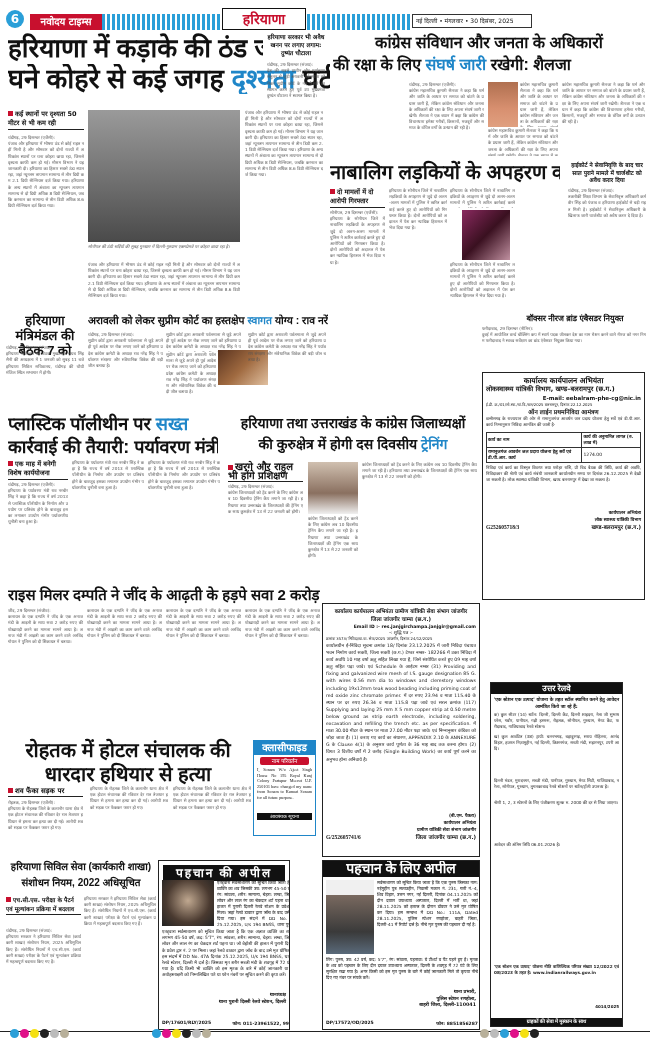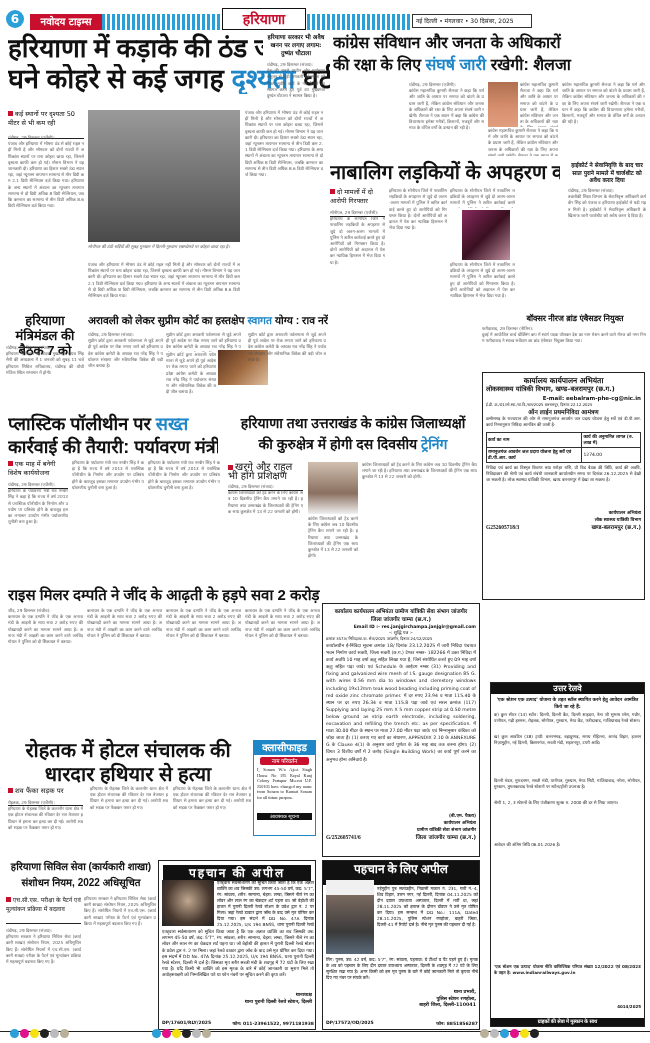--- a/index.html
+++ b/index.html
@@ -8,21 +8,21 @@
 .masthead{left:0;top:0;width:650px;height:38px}
 .pgnum{left:6px;top:10px;width:18px;height:18px;border-radius:50%;background:#2a9fd8;color:#fff;font-size:12px;text-align:center;line-height:18px;font-weight:bold}
 .brand{left:30px;top:14px;width:72px;height:16px;background:#c8102e;color:#fff;font-size:10px;font-weight:bold;text-align:center;line-height:16px}
 .stripes{left:102px;top:14px;width:310px;height:16px;background:repeating-linear-gradient(90deg,#2a9fd8 0 3px,#fff 3px 5px)}
 .section{left:222px;top:8px;width:84px;height:22px;border:1.5px solid #111;background:#fff;color:#c8102e;font-weight:bold;font-size:14px;text-align:center;line-height:20px}
 .datebox{left:412px;top:14px;width:120px;height:14px;border:1px solid #333;font-size:6px;line-height:12px;padding-left:3px;white-space:nowrap;overflow:hidden}
 .hl{font-family:"Liberation Sans",sans-serif;font-weight:bold;color:#111;white-space:nowrap;overflow:hidden}
 .hl .acc{color:#1f86c8}
 .txt{font-size:4.2px;line-height:6.2px;color:#555;overflow:hidden;text-align:justify;word-break:break-all}
 .txt span{display:block}
-.sub{font-size:7.5px;font-weight:normal;white-space:nowrap;border-bottom:1px solid #222;padding-bottom:10px}
+.sub{font-size:7.5px;font-weight:bold;white-space:nowrap;border-bottom:1px solid #222;padding-bottom:1px}
 .sub .box{display:inline-block;width:5px;height:5px;background:#c8102e;margin-right:2px}
 .photo{background:linear-gradient(180deg,#9a9a9a,#6b6b6b 60%,#4a4a4a)}
 .rule{background:#222}
 .ad{border:1px solid #222;background:#fff;overflow:hidden}
 .blackbar{background:#111;color:#fff;text-align:center;font-weight:bold;font-family:"Liberation Serif",serif}
 .cmyk span{display:inline-block;width:9px;height:9px;border-radius:50%;margin-right:1px}
 </style>
 </head>
 <body>
 
@@ -45,21 +45,21 @@
 <div class="abs txt" style="left:88px;top:244px;width:152px;height:14px;font-style:italic">सोनीपत की ठंडी सर्दियों की सुबह गुरुग्राम में दिल्ली-गुरुग्राम एक्सप्रेसवे पर कोहरा छाया रहा है।</div>
 <div class="abs txt" style="left:88px;top:262px;width:152px;height:40px">पंजाब और हरियाणा में भीषण ठंड से कोई राहत नहीं मिली है और सोमवार को दोनों राज्यों में अधिकांश स्थानों पर घना कोहरा छाया रहा, जिससे दृश्यता काफी कम हो गई। मौसम विभाग ने यह जानकारी दी। हरियाणा का हिसार सबसे ठंडा स्थान रहा, जहां न्यूनतम तापमान सामान्य से तीन डिग्री कम 2.1 डिग्री सेल्सियस दर्ज किया गया। हरियाणा के अन्य स्थानों में अंबाला का न्यूनतम तापमान सामान्य से दो डिग्री अधिक 8 डिग्री सेल्सियस, जबकि करनाल का सामान्य से तीन डिग्री अधिक 8.6 डिग्री सेल्सियस दर्ज किया गया।</div>
 <div class="abs txt" style="left:245px;top:110px;width:78px;height:192px">पंजाब और हरियाणा में भीषण ठंड से कोई राहत नहीं मिली है और सोमवार को दोनों राज्यों में अधिकांश स्थानों पर घना कोहरा छाया रहा, जिससे दृश्यता काफी कम हो गई। मौसम विभाग ने यह जानकारी दी। हरियाणा का हिसार सबसे ठंडा स्थान रहा, जहां न्यूनतम तापमान सामान्य से तीन डिग्री कम 2.1 डिग्री सेल्सियस दर्ज किया गया। हरियाणा के अन्य स्थानों में अंबाला का न्यूनतम तापमान सामान्य से दो डिग्री अधिक 8 डिग्री सेल्सियस, जबकि करनाल का सामान्य से तीन डिग्री अधिक 8.6 डिग्री सेल्सियस दर्ज किया गया।</div>
 
 <div class="abs" style="left:267px;top:33px;width:58px;font-size:6px;font-weight:bold;line-height:8px;text-align:center">हरियाणा सरकार भी अवैध खनन पर लगाए लगाम: दुष्यंत चौटाला</div>
 <div class="abs txt" style="left:267px;top:62px;width:58px;height:90px">
     <span>चंडीगढ़, 29 दिसम्बर (संजय):</span>
     <span>देश की सबसे प्राचीन और पर्यावरण संतुलन से जुड़ी अरावली पर्वतमाला को लेकर सुप्रीम कोर्ट के नए फैसले का स्वागत करते हुए पूर्व उप मुख्यमंत्री दुष्यंत चौटाला ने स्वागत किया है।</span>
   </div>
 
-<div class="abs hl" style="left:333px;top:33px;width:312px;font-size:16px;line-height:20px;text-align:left">कांग्रेस संविधान और जनता के अधिकारों</div>
+<div class="abs hl" style="left:333px;top:33px;width:312px;font-size:16px;line-height:20px;text-align:center">कांग्रेस संविधान और जनता के अधिकारों</div>
 <div class="abs hl" style="left:333px;top:55px;width:312px;font-size:16px;line-height:20px;text-align:left"><span>की रक्षा के लिए </span><span class="acc">संघर्ष जारी</span><span> रखेगी: शैलजा</span></div>
 <div class="abs txt" style="left:409px;top:82px;width:75px;height:75px">
     <span>चंडीगढ़, 29 दिसम्बर (एजैंसी):</span>
     <span>कांग्रेस महासचिव कुमारी सैलजा ने कहा कि धर्म और जाति के आधार पर समाज को बांटने के प्रयास जारी हैं, लेकिन कांग्रेस संविधान और जनता के अधिकारों की रक्षा के लिए अपना संघर्ष जारी रखेगी। शैलजा ने एक बयान में कहा कि कांग्रेस की विचारधारा हमेशा गरीबों, किसानों, मजदूरों और समाज के वंचित वर्गों के उत्थान की रही है।</span>
   </div>
 <div class="abs" style="left:488px;top:82px;width:30px;height:45px;background:linear-gradient(180deg,#b07050,#d89070 60%,#e0a080)"></div>
 <div class="abs txt" style="left:520px;top:82px;width:38px;height:45px">कांग्रेस महासचिव कुमारी सैलजा ने कहा कि धर्म और जाति के आधार पर समाज को बांटने के प्रयास जारी हैं, लेकिन कांग्रेस संविधान और जनता के अधिकारों की रक्षा के लिए अपना संघर्ष जारी रखेगी। शैलजा ने एक बयान में कहा कि कांग्रेस की विचारधारा हमेशा गरीबों, किसानों, मजदूरों और समाज के वंचित वर्गों के उत्थान की रही है।</div>
 <div class="abs txt" style="left:488px;top:128px;width:70px;height:28px">कांग्रेस महासचिव कुमारी सैलजा ने कहा कि धर्म और जाति के आधार पर समाज को बांटने के प्रयास जारी हैं, लेकिन कांग्रेस संविधान और जनता के अधिकारों की रक्षा के लिए अपना संघर्ष जारी रखेगी। शैलजा ने एक बयान में कहा कि कांग्रेस की विचारधारा हमेशा गरीबों, किसानों, मजदूरों और समाज के वंचित वर्गों के उत्थान की रही है।</div>
 <div class="abs txt" style="left:562px;top:82px;width:83px;height:75px">कांग्रेस महासचिव कुमारी सैलजा ने कहा कि धर्म और जाति के आधार पर समाज को बांटने के प्रयास जारी हैं, लेकिन कांग्रेस संविधान और जनता के अधिकारों की रक्षा के लिए अपना संघर्ष जारी रखेगी। शैलजा ने एक बयान में कहा कि कांग्रेस की विचारधारा हमेशा गरीबों, किसानों, मजदूरों और समाज के वंचित वर्गों के उत्थान की रही है।</div>
 
@@ -169,21 +169,21 @@
   <div style="font-size:4.6px;line-height:7.1px;color:#222;height:170px;overflow:hidden;text-align:justify">कार्यालयीन ई-निविदा सूचना क्रमांक 18/ दिनांक 23.12.2025 में जारी निविदा पंचायत भवन निर्माण कार्य सक्ती, जिला सक्ती (छ.ग.) टेण्डर नम्बर- 182266 में उक्त निविदा में कार्य अवधि 10 माह वर्षा ऋतु सहित लिखा गया है, जिसे संशोधित करते हुए 09 माह वर्षा ऋतु सहित पढ़ा जावे। एवं Schedule के आईटम नम्बर (31) Providing and fixing and galvanized wire mesh of I.S. gauge designation 85 G. with wires 0.56 mm dia to windows and clerestory windows including 19x12mm teak wood beading including priming coat of red oxide zinc chromate primer. में दर रुपए 23.94 व मात्रा 115.40 के स्थान पर दर रुपए 26.34 व मात्रा 115.8 पढ़ा जावे एवं सरल क्रमांक (117) Supplying and laying 25 mm X 5 mm copper strip at 0.50 metre below ground as strip earth electrode, including soldering, excavation and refilling the trench etc. as per specification. में मात्रा 30.00 मीटर के स्थान पर मात्रा 27.00 मीटर पढ़ा जावे। एवं निम्नानुसार कंडिका को जोड़ा जाता है। (1) कराए गए कार्य का संधारण, APPENDIX 2.10 के ANNEXURE G के Clause 4(1) के अनुसार कार्य पूर्णता के 36 माह बाद तक करना होगा। (2) विगत 3 वित्तीय वर्षों में 2 करोड़ (Single Building Work) का कार्य पूर्ण करने का अनुभव होना अनिवार्य है।</div>
   <div style="font-size:4.5px;font-weight:bold;text-align:right;line-height:7px">(बी.एम. पैकरा)</div>
   <div style="font-size:4.5px;font-weight:bold;text-align:right;line-height:7px">कार्यपालन अभियंता</div>
   <div style="font-size:4.5px;font-weight:bold;text-align:right;line-height:7px">ग्रामीण यांत्रिकी सेवा संभाग जांजगीर</div>
   <div style="display:flex;justify-content:space-between;font-size:5.5px;font-weight:bold;line-height:8px">
       <span style="font-family:'Liberation Serif',serif">G/252605741/6</span>
       <span>जिला जांजगीर चाम्पा (छ.ग.)</span>
     </div>
 </div>
 
-<div class="abs ad" style="left:490px;top:682px;width:155px;height:345px;padding:0">
+<div class="abs ad" style="left:490px;top:682px;width:133px;height:345px;padding:0">
   <div class="blackbar" style="font-size:8px;height:11px;line-height:11px">उत्तर रेलवे</div>
   <div style="font-size:4.8px;font-weight:bold;text-align:center;line-height:7px;padding:2px">'एक स्टेशन एक उत्पाद' योजना के तहत स्टॉल स्थापित करने हेतु आवेदन आमंत्रित किये जा रहे हैं:</div>
   <div style="padding:0 3px">
     <div class="txt" style="color:#222;height:20px;margin-bottom:2px">क) कुल सीटर (14) स्टॉल: दिल्ली, दिल्ली कैंट, दिल्ली शाहदरा, नेता जी सुभाष प्लेस, गन्नौर, पानीपत, गढ़ी हरसरू, रोहतक, सोनीपत, गुरुग्राम, मेरठ कैंट, फरीदाबाद, गाजियाबाद रेलवे स्टेशन।</div>
     <div class="txt" style="color:#222;height:42px;margin-bottom:2px">ख) कुल आवंटित (38) ट्रायी: बल्लभगढ़, बहादुरगढ़, सराय रोहिल्ला, आनंद विहार, हजरत निज़ामुद्दीन, नई दिल्ली, किशनगंज, सब्जी मंडी, सहारनपुर, टपरी आदि।</div>
     <div class="txt" style="color:#222;height:20px;margin-bottom:2px">दिल्ली मंडल, मुरादनगर, सब्जी मंडी, पानीपत, गुरुग्राम, मेरठ सिटी, गाजियाबाद, नरेला, सोनीपत, गुरुग्राम, तुगलकाबाद रेलवे स्टेशनों पर स्टॉल/ट्रॉली उपलब्ध है।</div>
     <div class="txt" style="color:#222;height:40px;margin-bottom:2px">श्रेणी 1, 2, 3 स्टेशनों के लिए पंजीकरण शुल्क रु. 2000 की दर से लिया जाएगा।</div>
     <div class="txt" style="color:#222;height:120px;margin-bottom:2px">आवेदन की अंतिम तिथि 06.01.2026 है।</div>
     <div class="txt" style="color:#222;height:40px;font-weight:bold">'एक स्टेशन एक उत्पाद' योजना नीति वाणिज्यिक परिपत्र संख्या 12/2022 एवं 08/2023 के तहत है: www.indianrailways.gov.in</div>
     <div style="font-size:4px;text-align:right;font-weight:bold">4014/2025</div>
@@ -210,37 +210,37 @@
 
 <div class="abs hl" style="left:6px;top:860px;width:150px;font-size:10px;line-height:14px;text-align:center">हरियाणा सिविल सेवा (कार्यकारी शाखा)</div>
 <div class="abs hl" style="left:6px;top:876px;width:150px;font-size:10px;line-height:14px;text-align:center">संशोधन नियम, 2022 अधिसूचित</div>
 <div class="abs sub" style="left:6px;top:896px;width:75px;white-space:normal;font-size:6px;line-height:8.5px"><span class="box"></span><span>एच.सी.एस. परीक्षा के पैटर्न एवं मूल्यांकन प्रक्रिया में बदलाव</span></div>
 <div class="abs txt" style="left:6px;top:928px;width:75px;height:92px">
     <span>चंडीगढ़, 29 दिसम्बर (संजय):</span>
     <span>हरियाणा सरकार ने हरियाणा सिविल सेवा (कार्यकारी शाखा) संशोधन नियम, 2025 अधिसूचित किए हैं। संशोधित नियमों में एच.सी.एस. (कार्यकारी शाखा) परीक्षा के पैटर्न एवं मूल्यांकन प्रक्रिया में महत्वपूर्ण बदलाव किए गए हैं।</span>
   </div>
 <div class="abs txt" style="left:84px;top:896px;width:72px;height:124px">हरियाणा सरकार ने हरियाणा सिविल सेवा (कार्यकारी शाखा) संशोधन नियम, 2025 अधिसूचित किए हैं। संशोधित नियमों में एच.सी.एस. (कार्यकारी शाखा) परीक्षा के पैटर्न एवं मूल्यांकन प्रक्रिया में महत्वपूर्ण बदलाव किए गए हैं।</div>
 
-<div class="abs ad" style="left:158px;top:860px;width:158px;height:170px;padding:4px">
+<div class="abs ad" style="left:158px;top:860px;width:132px;height:170px;padding:4px">
   <div class="blackbar" style="font-size:12px;height:16px;line-height:16px;letter-spacing:2px">पहचान की अपील</div>
   <div class="abs" style="left:3px;top:19px;width:52px;height:46px;background:radial-gradient(circle at 50% 45%,#c0a890,#4a3a30 60%,#222)"></div>
   <div class="abs" style="left:58px;top:19px;width:97px;height:48px;font-size:4.3px;line-height:6px;overflow:hidden;text-align:justify">एतद्द्वारा सर्वसाधारण को सूचित किया जाता है कि एक अज्ञात व्यक्ति का शव जिसकी उम्र: लगभग 45-50 वर्ष, कद: 5'7", रंग: सांवला, शरीर: सामान्य, चेहरा: लम्बा, जिसने नीले रंग का लोवर और लाल रंग का चेकदार शर्ट पहना था। जो बेहोशी की हालत में पुरानी दिल्ली रेलवे स्टेशन के प्रवेश द्वार नं. 2 पर मिला। जहां रेलवे डाक्टर द्वारा जाँच के बाद उसे मृत घोषित कर दिया गया। इस संदर्भ में DD No. 47A दिनांक 25.12.2025, U/s 194 BNSS, थाना पुरानी दिल्ली रेलवे स्टेशन, दिल्ली में दर्ज है। जिसका मृत शरीर सब्जी मंडी के शवगृह में 72 घंटों के लिए रखा गया है। यदि किसी भी व्यक्ति को इस मृतक के बारे में कोई जानकारी या सुराग मिले तो अधोहस्ताक्षरी को निम्नलिखित पते या फोन नंबरों पर सूचित करने की कृपा करें।</div>
   <div class="abs" style="left:3px;top:68px;width:152px;height:58px;font-size:4.4px;line-height:6.2px;overflow:hidden;text-align:justify">एतद्द्वारा सर्वसाधारण को सूचित किया जाता है कि एक अज्ञात व्यक्ति का शव जिसकी उम्र: लगभग 45-50 वर्ष, कद: 5'7", रंग: सांवला, शरीर: सामान्य, चेहरा: लम्बा, जिसने नीले रंग का लोवर और लाल रंग का चेकदार शर्ट पहना था। जो बेहोशी की हालत में पुरानी दिल्ली रेलवे स्टेशन के प्रवेश द्वार नं. 2 पर मिला। जहां रेलवे डाक्टर द्वारा जाँच के बाद उसे मृत घोषित कर दिया गया। इस संदर्भ में DD No. 47A दिनांक 25.12.2025, U/s 194 BNSS, थाना पुरानी दिल्ली रेलवे स्टेशन, दिल्ली में दर्ज है। जिसका मृत शरीर सब्जी मंडी के शवगृह में 72 घंटों के लिए रखा गया है। यदि किसी भी व्यक्ति को इस मृतक के बारे में कोई जानकारी या सुराग मिले तो अधोहस्ताक्षरी को निम्नलिखित पते या फोन नंबरों पर सूचित करने की कृपा करें।</div>
   <div class="abs" style="right:3px;top:130px;font-size:4.8px;font-weight:bold;text-align:right;line-height:7px">
     <div>थानाध्यक्ष</div>
     <div>थाना पुरानी दिल्ली रेलवे स्टेशन, दिल्ली</div>
   </div>
   <div class="abs" style="left:3px;bottom:3px;width:152px;display:flex;justify-content:space-between;font-size:4.5px;font-weight:bold">
       <span>DP/17601/RLY/2025</span>
       <span>फोन: 011-23961522, 9971181938</span>
     </div>
 </div>
 
 <div class="abs ad" style="left:322px;top:860px;width:158px;height:170px;padding:0">
-  <div class="blackbar" style="font-size:12px;height:24px;line-height:16px">पहचान के लिए अपील</div>
+  <div class="blackbar" style="font-size:14px;height:16px;line-height:16px">पहचान के लिए अपील</div>
   <div class="abs" style="left:3px;top:19px;width:48px;height:74px;background:linear-gradient(180deg,#f0f0f0 0 20%,#7a6a60 20%,#3a3a3a 70%,#5a6a7a)"></div>
   <div class="abs" style="left:54px;top:19px;width:101px;height:76px;font-size:4.3px;line-height:6px;overflow:hidden;text-align:justify">सर्वसाधारण को सूचित किया जाता है कि एक पुरुष जिसका नाम: नईमुद्दीन पुत्र सलाउद्दीन, निवासी मकान नं. 231, गली नं.-4, शिव विहार, उत्तम नगर, नई दिल्ली, दिनांक 04.11.2025 को दीन दयाल उपाध्याय अस्पताल, दिल्ली में भर्ती था, जहां 28.11.2025 को इलाज के दौरान डॉक्टर ने उसे मृत घोषित कर दिया। इस सम्बन्ध में DD No.: 111A, Dated 28.11.2025, पुलिस स्टेशन रणहोला, बाहरी जिला, दिल्ली-41 में रिपोर्ट दर्ज है। नीचे मृत पुरुष की पहचान दी गई है:</div>
   <div class="abs" style="left:3px;top:96px;width:152px;height:30px;font-size:4.3px;line-height:6px;overflow:hidden;text-align:justify">लिंग: पुरुष, उम्र: 42 वर्ष, कद: 5'7", रंग: सांवला, पहनावा: ग्रे टीशर्ट व पैंट पहने हुए है। मृतक के शव को पहचान के लिए दीन दयाल उपाध्याय अस्पताल, दिल्ली के शवगृह में 72 घंटे के लिए सुरक्षित रखा गया है। अगर किसी को इस मृत पुरुष के बारे में कोई जानकारी मिले तो कृपया नीचे दिए गए नंबर पर संपर्क करें।</div>
   <div class="abs" style="right:3px;top:128px;font-size:4.8px;font-weight:bold;text-align:right;line-height:6.5px">
     <div>थाना प्रभारी,</div>
     <div>पुलिस स्टेशन रणहोला,</div>
     <div>बाहरी जिला, दिल्ली-110041</div>
   </div>
   <div class="abs" style="left:3px;bottom:3px;width:152px;display:flex;justify-content:space-between;font-size:4.5px;font-weight:bold">
       <span>DP/17572/OD/2025</span>

